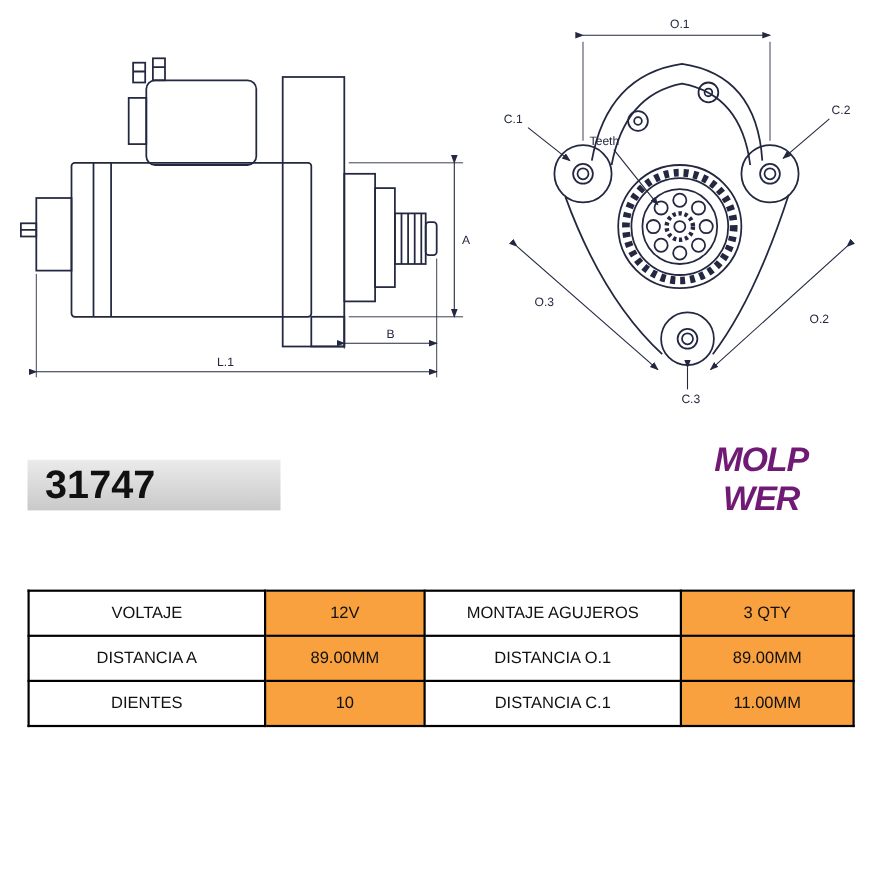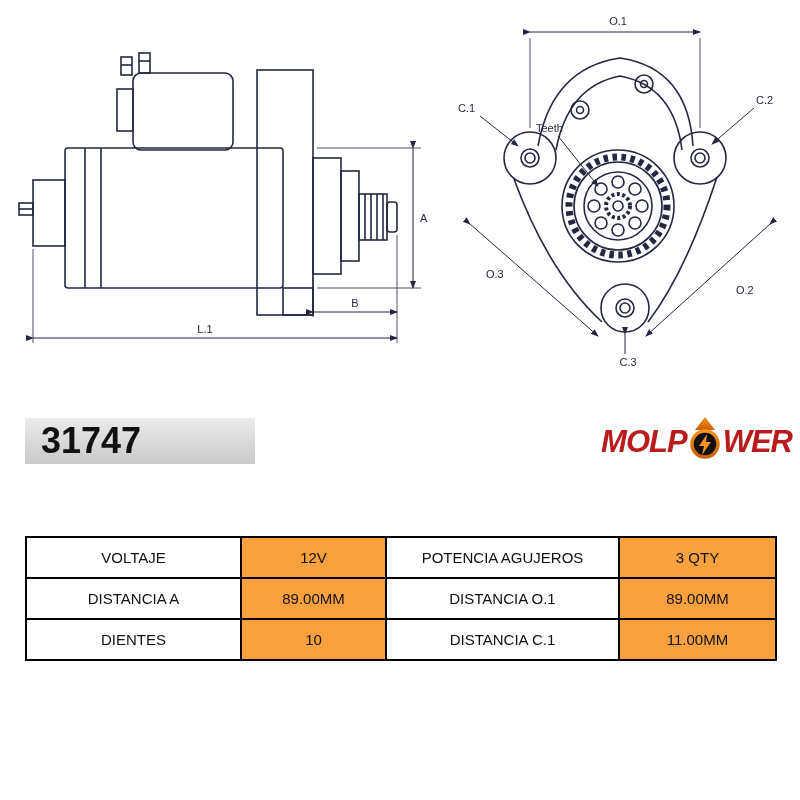--- a/index.html
+++ b/index.html
@@ -10,21 +10,21 @@
   .draw{stroke:var(--line,#232840);fill:none;stroke-width:1.6;}
   .dim{stroke:var(--line,#232840);fill:none;stroke-width:1;}
   .ext{stroke:var(--line,#232840);fill:none;stroke-width:0.8;}
   .side-view{position:absolute;left:5px;top:45px;}
   .front-view{position:absolute;left:440px;top:10px;}
   .part-box{position:absolute;left:25px;top:418px;width:230px;height:46px;
             background:linear-gradient(#ebebeb,#c9c9c9);display:flex;align-items:center;
             padding-left:16px;box-sizing:border-box;font-size:36px;font-weight:bold;color:#111;}
   .logo{position:absolute;left:592px;top:412px;width:200px;height:60px;display:flex;
         align-items:center;justify-content:flex-end;font-style:italic;font-weight:bold;
-        font-size:31px;letter-spacing:-1px;color:#b91c1c;}
+        font-size:31px;letter-spacing:-1px;color:#701a75;flex-direction:column;}
   .logo-icon{margin:0 1px;transform:translateY(-4px);}
   .spec-table{position:absolute;left:25px;top:536px;width:750px;border-collapse:collapse;
               table-layout:fixed;}
   .spec-table td{border:2px solid var(--table-border,#000);height:39px;text-align:center;
                  font-size:15px;padding:0 4px;overflow:hidden;white-space:nowrap;}
   .spec-table td.val{background:var(--accent,#F9A03F);text-align:center;}
 </style>
 </head>
 <body>
 
@@ -201,21 +201,21 @@
     <colgroup>
       <col style="width:215px">
         <col style="width:145px">
         <col style="width:233px">
         <col style="width:157px">
     </colgroup>
     <tbody>
       <tr>
         <td>VOLTAJE</td>
         <td class="val">12V</td>
-        <td>POTENCIA AGUJEROS</td>
+        <td>MONTAJE AGUJEROS</td>
         <td class="val">3 QTY</td>
       </tr>
       <tr>
         <td>DISTANCIA A</td>
         <td class="val">89.00MM</td>
         <td>DISTANCIA O.1</td>
         <td class="val">89.00MM</td>
       </tr>
       <tr>
         <td>DIENTES</td>

